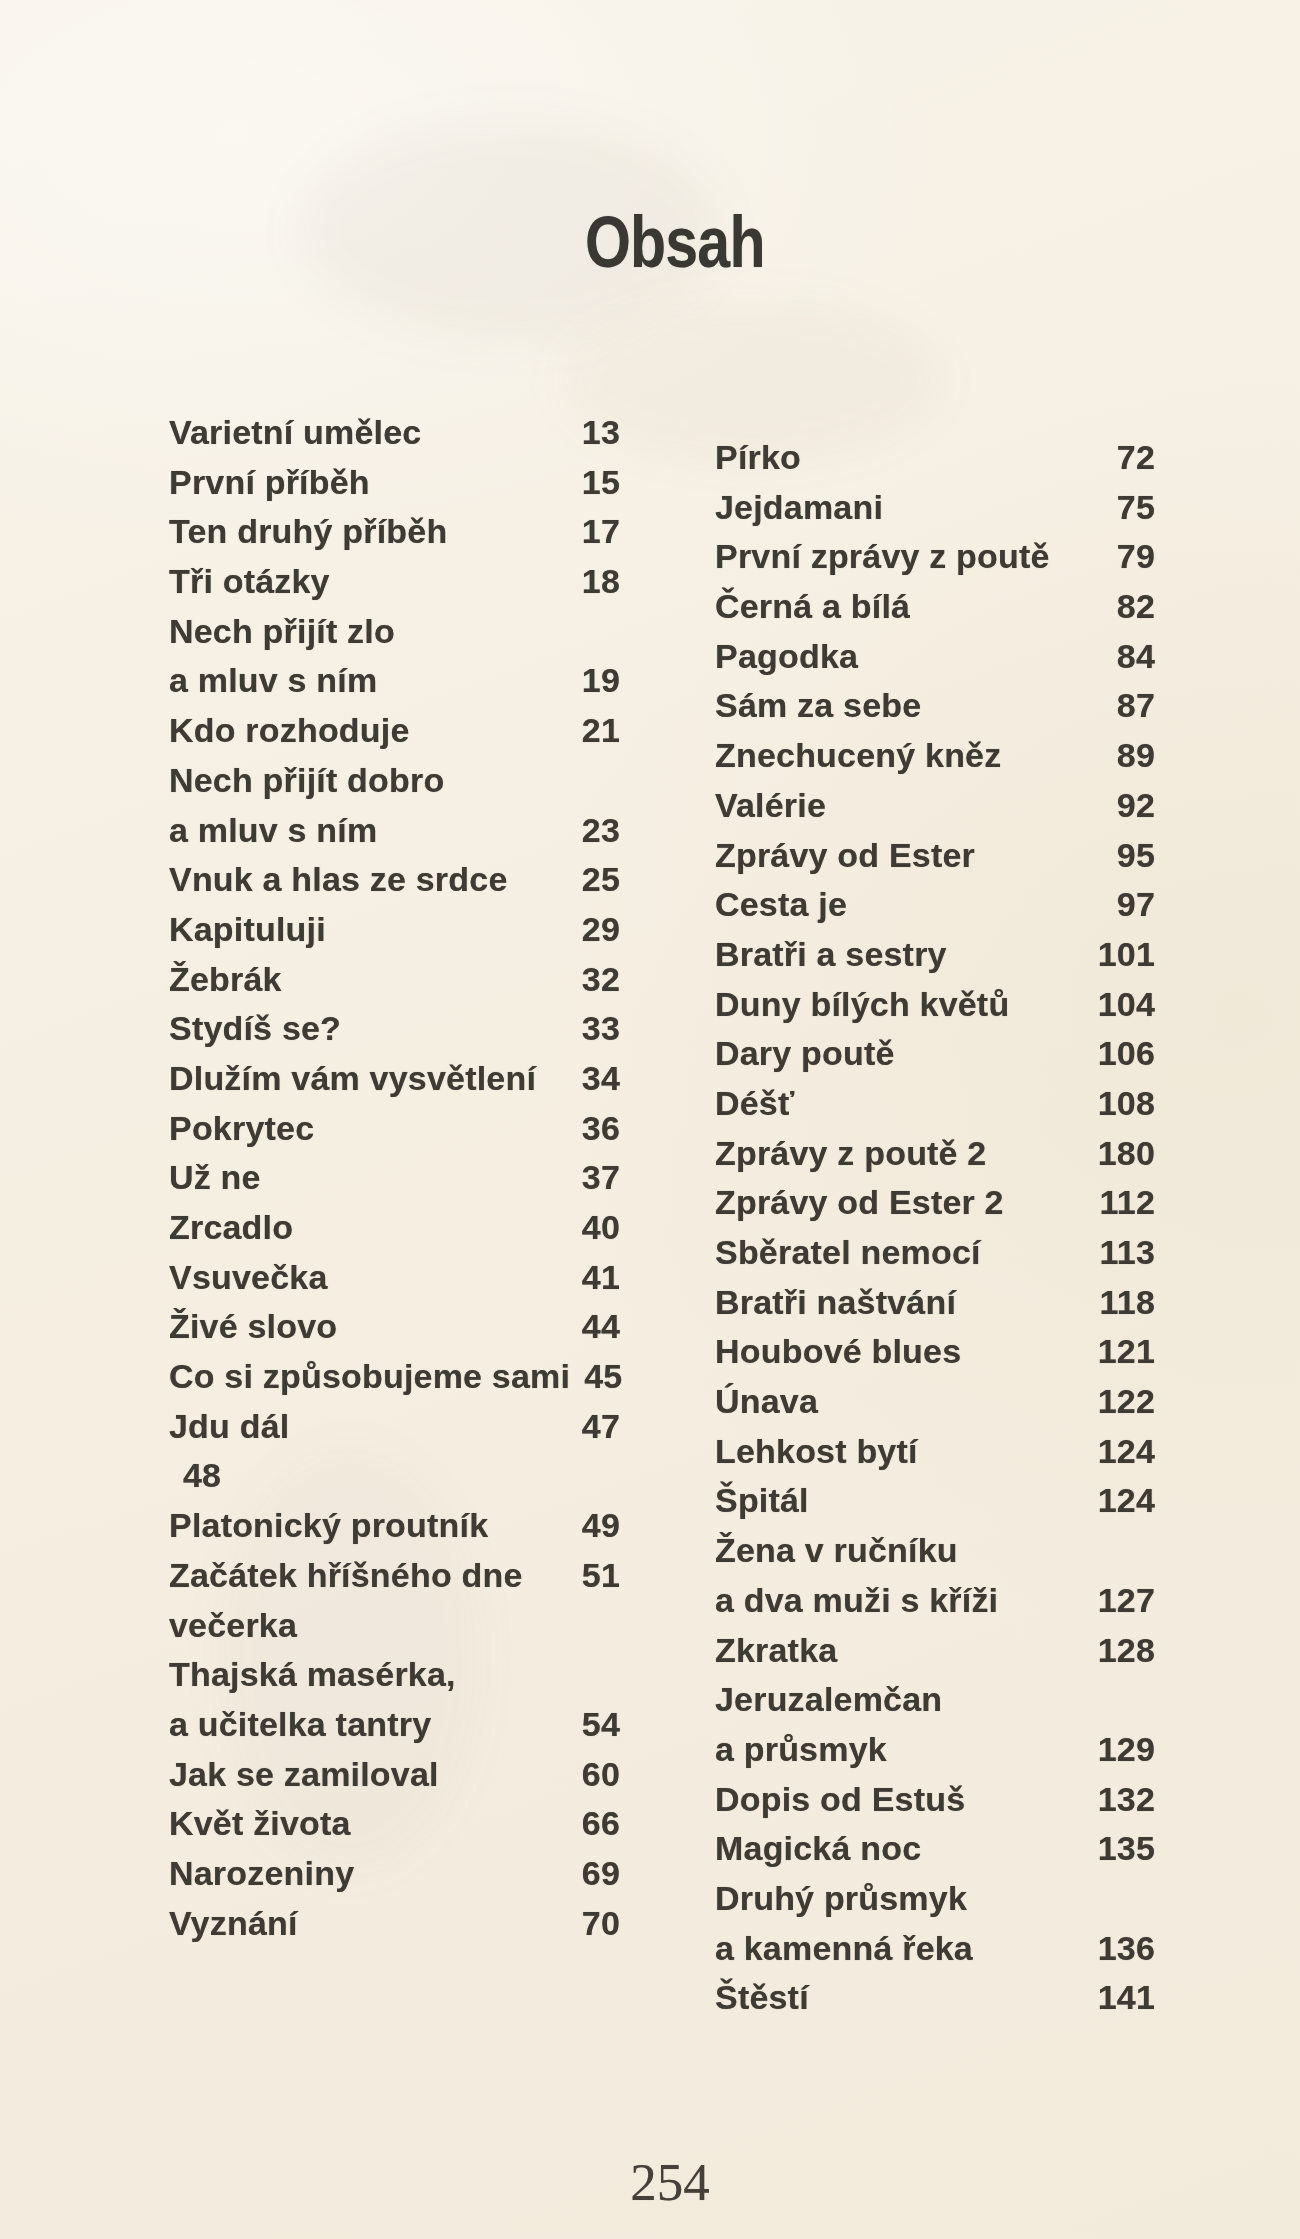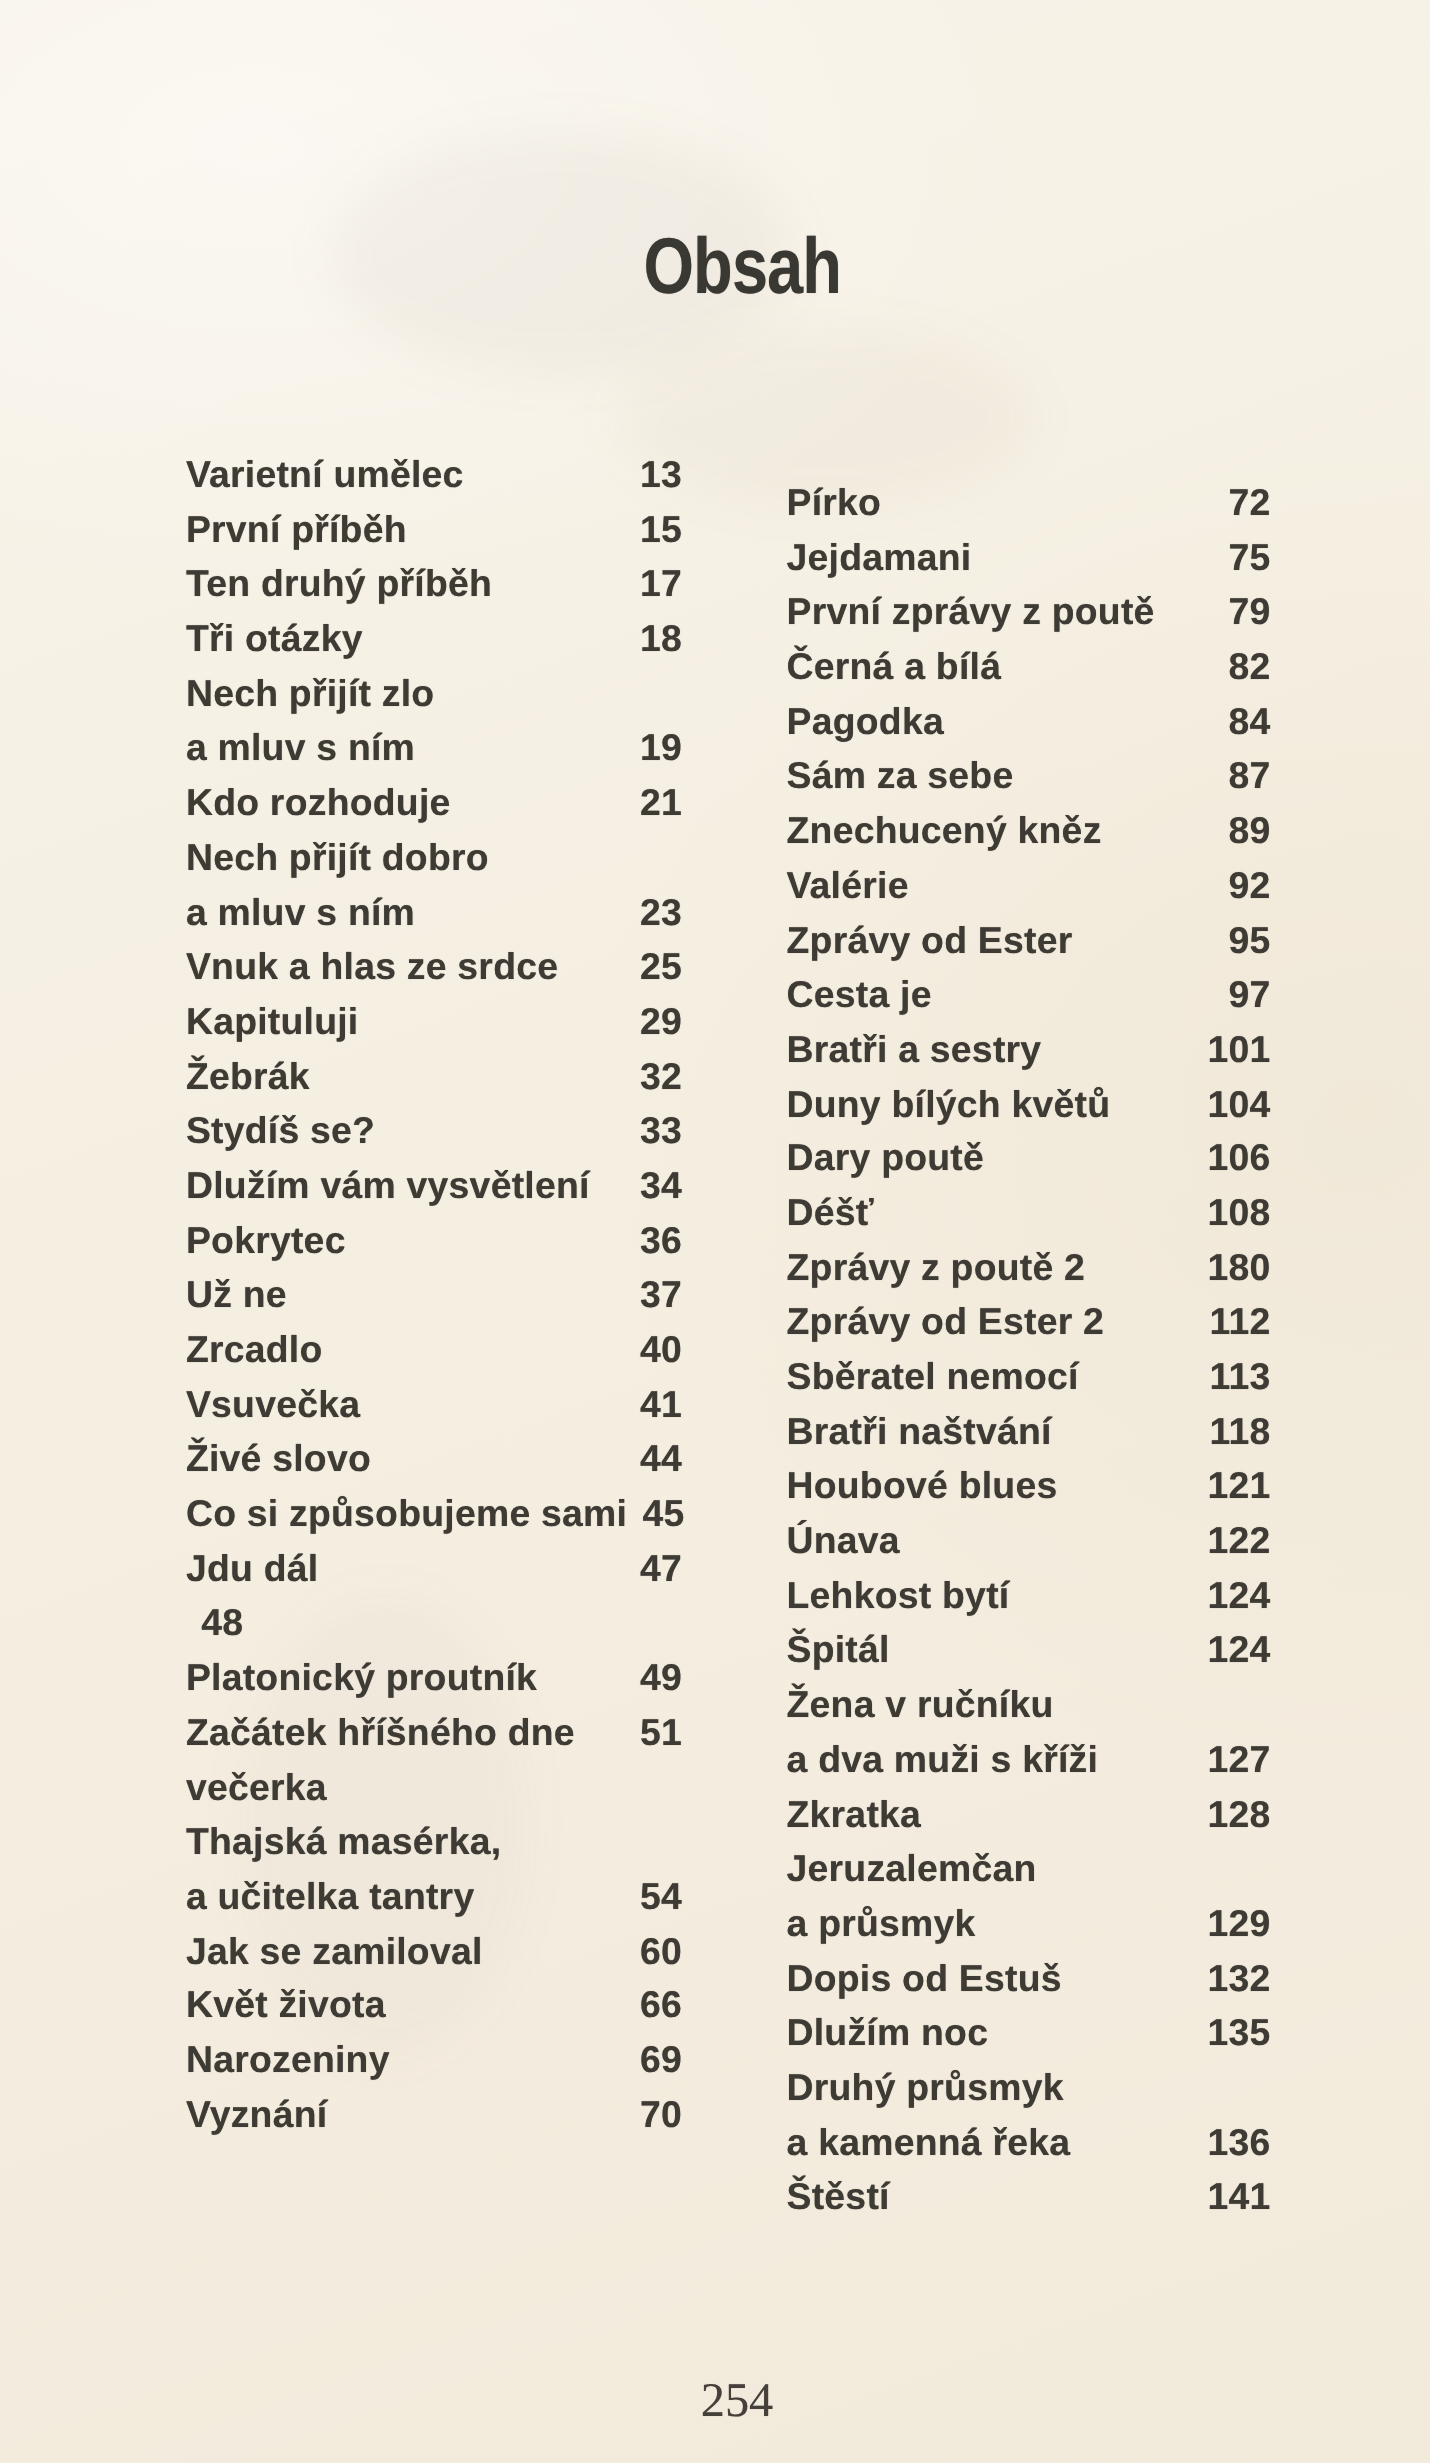--- a/index.html
+++ b/index.html
@@ -61,21 +61,21 @@
   .toc-label{white-space:nowrap;}
   .toc-page{text-align:right;padding-left:14px;font-variant-numeric:lining-nums;}
 
   .folio{
     position:absolute;
     left:340px;
     width:660px;
     top:2158px;
     text-align:center;
     font-family:"Liberation Serif","DejaVu Serif",serif;
-    font-size:44px;
+    font-size:53px;
     line-height:48px;
     color:#45403a;
     text-shadow:0 0 .8px rgba(62,58,52,.4);
   }
 </style>
 </head>
 <body>
 
 <div class="smudge s1"></div>
 <div class="smudge s2"></div>
@@ -375,21 +375,21 @@
     <span class="toc-label">a průsmyk</span>
     <span class="toc-page">129</span>
   </div>
 
   <div class="toc-row">
     <span class="toc-label">Dopis od Estuš</span>
     <span class="toc-page">132</span>
   </div>
 
   <div class="toc-row">
-    <span class="toc-label">Dlužím noc</span>
+    <span class="toc-label">Magická noc</span>
     <span class="toc-page">135</span>
   </div>
 
   <div class="toc-row">
     <span class="toc-label">Druhý průsmyk</span>
     <span class="toc-page"></span>
   </div>
 
   <div class="toc-row">
     <span class="toc-label">a kamenná řeka</span>

